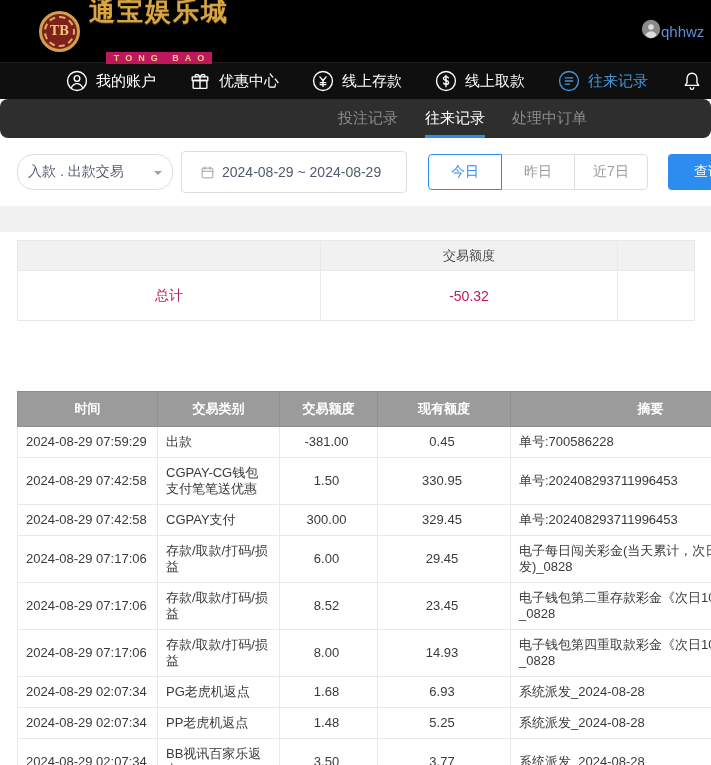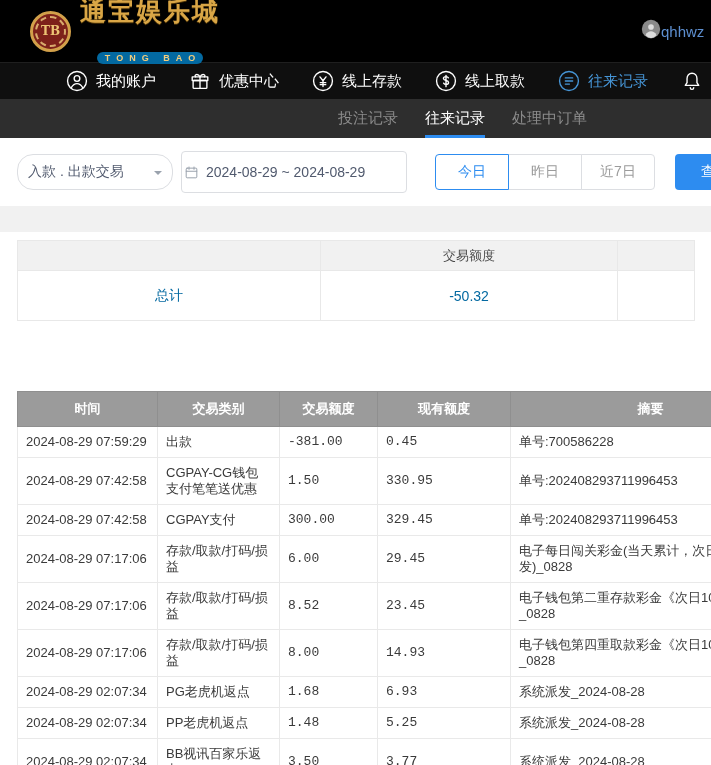--- a/index.html
+++ b/index.html
@@ -1,99 +1,99 @@
 <!DOCTYPE html>
 <html><head>
 <meta charset="utf-8">
 <style>
   * { margin:0; padding:0; box-sizing:border-box; }
   html,body { width:711px; height:765px; overflow:hidden; background:#fff;
               font-family:"Liberation Sans","DejaVu Sans",sans-serif; }
 
   
   .topbar { height:62px; background:#000; display:flex; align-items:center;
-            padding-left:30px; position:relative; }
+            padding-left:39px; position:relative; }
   .logo { display:flex; align-items:center; gap:9px; cursor:pointer; }
   .chip { position:relative; width:41px; height:41px; border-radius:50%;
           background:#7d211a; border:3px solid #d2a04a;
           display:flex; align-items:center; justify-content:center; }
   .chip::before { content:""; position:absolute; inset:2px;
           border:2px dashed rgba(240,205,130,.8); border-radius:50%; }
   .chip span { color:#ecc474; font-size:12px; font-weight:bold;
           font-family:"DejaVu Serif","Liberation Serif",serif; }
   .logo-txt { display:flex; flex-direction:column; align-items:center;gap:12px; }
   .logo-cn { color:#d9a646; font-size:26px; font-weight:bold; letter-spacing:2px;
           line-height:1.05; text-shadow:0 1px 0 #4d3407; white-space:nowrap; }
-  .logo-en { background:#0369a1; color:#f3cd7d; font-size:9px; letter-spacing:6px;
-          padding:1px 2px 1px 8px; margin-top:14px; font-weight:bold;border-radius:6px; }
+  .logo-en { background:#be185d; color:#f3cd7d; font-size:9px; letter-spacing:6px;
+          padding:1px 2px 1px 8px; margin-top:14px; font-weight:bold; }
   .user-area { position:absolute; left:641px; top:0; height:100%;
           display:flex; align-items:center; cursor:pointer; }
   .username { color:#5d8fd0; font-size:15px; white-space:nowrap; }
 
   
   .mainnav { height:37px; background:#0f0f0f; border-top:1px solid #1f1f1f;
           display:flex; align-items:center; padding-left:66px; gap:33px; }
   .nav-item { display:flex; align-items:center; gap:8px; color:#fff;
           font-size:15px; white-space:nowrap; cursor:pointer; flex-shrink:0; }
   .nav-item.active { color:#4695d6; }
   .ni { width:22px; height:22px; fill:none; stroke:currentColor;
         stroke-width:1.5; stroke-linecap:round; stroke-linejoin:round; flex-shrink:0; }
 
   
-  .subnav { height:39px; background:#2e2e2e; display:flex; padding-left:338px; gap:27px; }
+  .subnav { height:39px; background:#2e2e2e; display:flex; padding-left:338px; gap:27px;border-radius:8px; }
   .tab { display:flex; align-items:center; color:#8b8b8b; font-size:15px;
          cursor:pointer; border-bottom:3px solid transparent; padding-top:3px;
          white-space:nowrap; }
   .tab.active { color:#fff; border-bottom-color:#2d8cf0; }
 
   
   .filter-bar { display:flex; align-items:center; padding:13px 0 13px 17px; background:#fff; }
   .select-box { width:156px; height:36px; border:1px solid #dcdee2; border-radius:16px;
           display:flex; align-items:center; justify-content:space-between;
           padding:0 10px; color:#515a6e; font-size:14px; cursor:pointer;
           background:#fff; flex-shrink:0; }
   .caret { width:0; height:0; border:4.5px solid transparent;
            border-top-color:#9aa2ad; margin-top:5px; }
   .date-box { width:226px; height:42px; border:1px solid #dcdee2; border-radius:4px;
-          display:flex; align-items:center; gap:7px; padding:0 2px;
+          display:flex; align-items:center; gap:7px; padding:0 18px;
           color:#515a6e; font-size:14px; margin-left:8px; cursor:pointer;
           background:#fff; flex-shrink:0; white-space:nowrap; }
   .cal { width:15px; height:15px; fill:none; stroke:#9aa2ad; stroke-width:1.6;
          stroke-linecap:round; flex-shrink:0; }
   .btn-group { display:flex; margin-left:17px; flex-shrink:0; }
   .qbtn { width:74px; height:36px; background:#fff; border:1px solid #dcdee2;
           color:#9b9b9b; font-size:14px; margin-left:-1px; cursor:pointer;
           font-family:inherit; }
-  .qbtn.first { margin-left:11px; border-radius:4px 0 0 4px; }
+  .qbtn.first { margin-left:4px; border-radius:4px 0 0 4px; }
   .qbtn.last { border-radius:0 4px 4px 0; }
   .qbtn.active { color:#2d8cf0; border-color:#2d8cf0; position:relative; z-index:2; }
   .search-btn { margin-left:20px; width:80px; height:36px; background:#2d8cf0;
           border:none; border-radius:4px; color:#fff; font-size:14px;
           cursor:pointer; flex-shrink:0; font-family:inherit; }
 
   .band { height:26px; background:#f1f1f1; }
 
   
   .summary-wrap { padding:8px 17px 14px; background:#fff; }
   .summary-table { width:677px; border-collapse:collapse; table-layout:fixed; }
   .summary-table td { border:1px solid #e8e8e8; text-align:center;
-          font-size:14px; color:#0369a1; }
+          font-size:14px; color:#be185d; }
   .sum-head td { background:#f1f1f1; height:30px; color:#4a4a4a; font-size:13px; }
   .sum-data td { height:50px; }
 
   
   .table-wrap { margin-top:56px; padding-left:17px; }
   .main-table { width:773px; border-collapse:collapse; table-layout:fixed; }
   .main-table th { background:#9b9b9b; color:#fff; font-size:13px; font-weight:bold;
           height:35px; border:1px solid #8f8f8f; text-align:center; }
   .main-table td { border:1px solid #e9e9e9; font-size:13px; color:#3a3a3a;
           padding:7px 8px; line-height:16px; vertical-align:middle;
           word-break:normal; overflow-wrap:normal; }
   .c-time { white-space:nowrap; }
-  .c-amt, .c-bal { text-align:left; padding-right:12px !important;font-family:Liberation Mono, monospace; }
+  .c-amt, .c-bal { text-align:center; padding-right:12px !important; }
 </style>
 </head>
 <body>
 
 <header class="topbar">
   <div class="logo">
     <div class="chip">
       <span>TB</span>
     </div>
     <div class="logo-txt">

